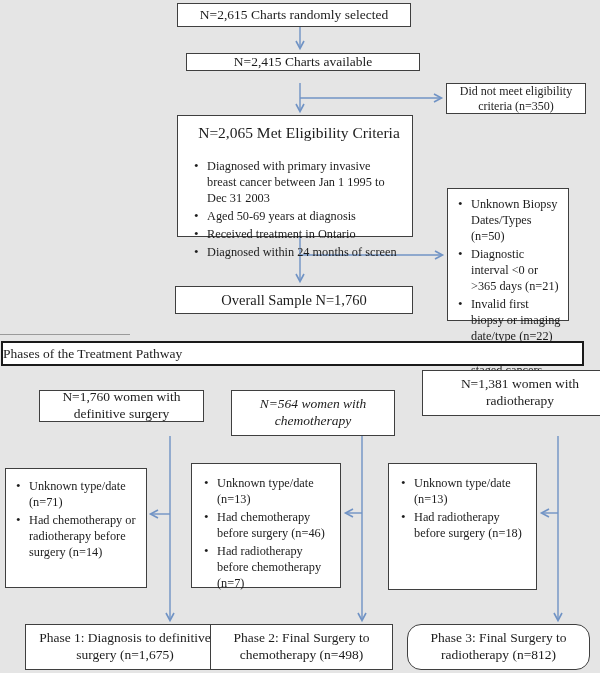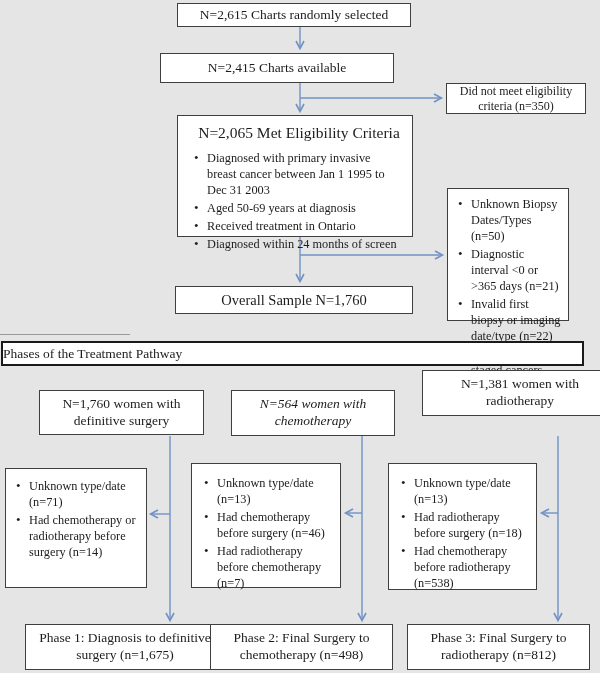--- a/index.html
+++ b/index.html
@@ -7,21 +7,21 @@
     position:relative;width:600px;height:673px;background:#e5e5e5;
     font-family:"Liberation Serif","DejaVu Serif",serif;color:#1c1c1c;overflow:hidden;
   }
   .box{
     position:absolute;background:#fff;border:1px solid #3f3f3f;
     box-sizing:border-box;display:flex;align-items:center;justify-content:center;
     text-align:center;line-height:1.25;
   }
   .plain{font-size:13.5px;}
   .small{font-size:12px;}
-  .bulletbox{align-items:flex-start;justify-content:flex-start;text-align:left;}
+  .bulletbox{align-items:flex-start;justify-content:flex-start;text-align:left;gap:8px;}
   ul.bullets{list-style:none;margin:0;padding:0;font-size:12.3px;line-height:1.3;}
   ul.bullets li{position:relative;padding-left:13px;margin-bottom:2px;}
   ul.bullets li::before{content:"\2022";position:absolute;left:0;top:-1px;font-size:13px;}
   .eligibility-title{font-size:15.5px;text-align:center;margin:5px 0 9px 0;width:100%;}
   .bar{
     position:absolute;left:1px;top:341px;width:583px;height:25px;
     border:2px solid #1a1a1a;box-sizing:border-box;display:flex;align-items:center;
     justify-content:flex-start;font-size:13.5px;background:#fff;
   }
   .stray-line{position:absolute;left:0;top:334px;width:130px;height:1px;background:#9a9a9a;}
@@ -52,21 +52,21 @@
       <path d="M558,513 L542,513" marker-end="url(#ah)"></path>
     </g>
   </svg>
 
   <div class="stray-line"></div>
 
   <div class="box plain" style="left:177px;top:3px;width:234px;height:24px;">
     <span>N=2,615 Charts randomly selected</span>
   </div>
 
-  <div class="box plain" style="left:160px;top:53px;width:234px;height:30px;text-align:right;">
+  <div class="box plain" style="left:186px;top:53px;width:234px;height:18px;text-align:right;">
     <span>N=2,415 Charts available</span>
   </div>
 
   <div class="box small" style="left:446px;top:83px;width:140px;height:31px;padding:1px 6px;">
     <span>Did not meet eligibility criteria (n=350)</span>
   </div>
 
   <div class="box bulletbox" style="left:177px;top:115px;width:236px;height:122px;flex-direction:column;padding:2px 8px 4px 16px;">
     <div class="eligibility-title">N=2,065 Met Eligibility Criteria</div>
     <ul class="bullets" style="width:206px;">
@@ -87,21 +87,21 @@
   </div>
 
   <div class="box" style="left:175px;top:286px;width:238px;height:28px;font-size:14.5px;">
     <span>Overall Sample N=1,760</span>
   </div>
 
   <div class="bar">
     <span>Phases of the Treatment Pathway</span>
   </div>
 
-  <div class="box plain" style="left:39px;top:390px;width:165px;height:45px;padding:0 10px;">
+  <div class="box plain" style="left:39px;top:390px;width:165px;height:32px;padding:0 10px;">
     <span>N=1,760 women with definitive surgery</span>
   </div>
   <div class="box plain" style="left:231px;top:390px;width:164px;height:46px;padding:0 10px;font-style:italic;">
     <span>N=564 women with chemotherapy</span>
   </div>
   <div class="box plain" style="left:422px;top:370px;width:196px;height:46px;padding:0 10px;">
     <span>N=1,381 women with radiotherapy</span>
   </div>
 
   <div class="box bulletbox" style="left:5px;top:468px;width:142px;height:120px;padding:10px 4px 4px 10px;">
@@ -114,27 +114,26 @@
     <ul class="bullets">
       <li>Unknown type/date (n=13)</li>
       <li>Had chemotherapy before surgery (n=46)</li>
       <li>Had radiotherapy before chemotherapy (n=7)</li>
     </ul>
   </div>
   <div class="box bulletbox" style="left:388px;top:463px;width:149px;height:127px;padding:12px 4px 4px 12px;">
     <ul class="bullets">
       <li>Unknown type/date (n=13)</li>
       <li>Had radiotherapy before surgery (n=18)</li>
-      <li>Had chemotherapy before radiotherapy (n=538)</li>
     </ul>
   </div>
 
   <div class="box plain" style="left:25px;top:624px;width:200px;height:46px;padding:0 4px;">
     <span>Phase 1: Diagnosis to definitive surgery (n=1,675)</span>
   </div>
   <div class="box plain" style="left:210px;top:624px;width:183px;height:46px;padding:0 10px;">
     <span>Phase 2: Final Surgery to chemotherapy (n=498)</span>
   </div>
-  <div class="box plain" style="left:407px;top:624px;width:183px;height:46px;padding:0 10px;">
+  <div class="box plain" style="left:407px;top:624px;width:183px;height:46px;padding:0 10px;border-radius:14px;">
     <span>Phase 3: Final Surgery to radiotherapy (n=812)</span>
   </div>
 
 </div>
 
 </body></html>

